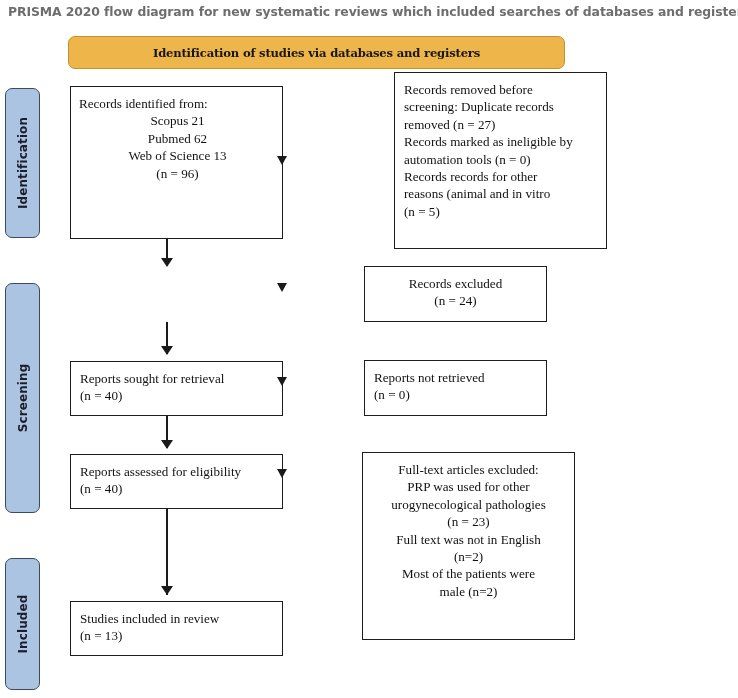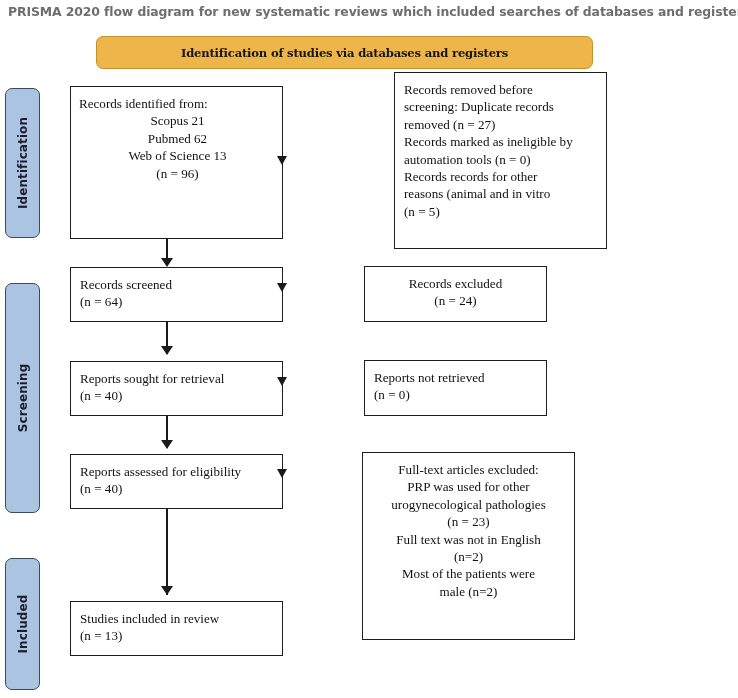--- a/index.html
+++ b/index.html
@@ -69,21 +69,20 @@
     top: 36px;
     width: 497px;
     height: 33px;
     background: #eeb54a;
     border: 1.1px solid #c4912f;
     border-radius: 7px;
     box-sizing: border-box;
     display: flex;
     align-items: center;
     justify-content: center;
-    margin-left: 28px;
   }
   #section-header .header-text {
     font-family: "DejaVu Serif", serif;
     font-size: 11.6px;
     font-weight: bold;
     color: #171717;
     letter-spacing: -0.2px;
   }
 
   
@@ -185,24 +184,20 @@
     <span class="line">Records removed before</span>
     <span class="line">screening: Duplicate records</span>
     <span class="line">removed (n = 27)</span>
     <span class="line">Records marked as ineligible by</span>
     <span class="line">automation tools (n = 0)</span>
     <span class="line">Records records for other</span>
     <span class="line">reasons (animal and in vitro</span>
     <span class="line">(n = 5)</span>
   </div>
 
-  <div class="flow-box" id="box-screened">
-    <span class="line">Records screened</span>
-    <span class="line">(n = 64)</span>
-  </div>
 
   <div class="flow-box centered" id="box-excluded">
     <span class="line">Records excluded</span>
     <span class="line">(n = 24)</span>
   </div>
 
   <div class="flow-box" id="box-sought">
     <span class="line">Reports sought for retrieval</span>
     <span class="line">(n = 40)</span>
   </div>

